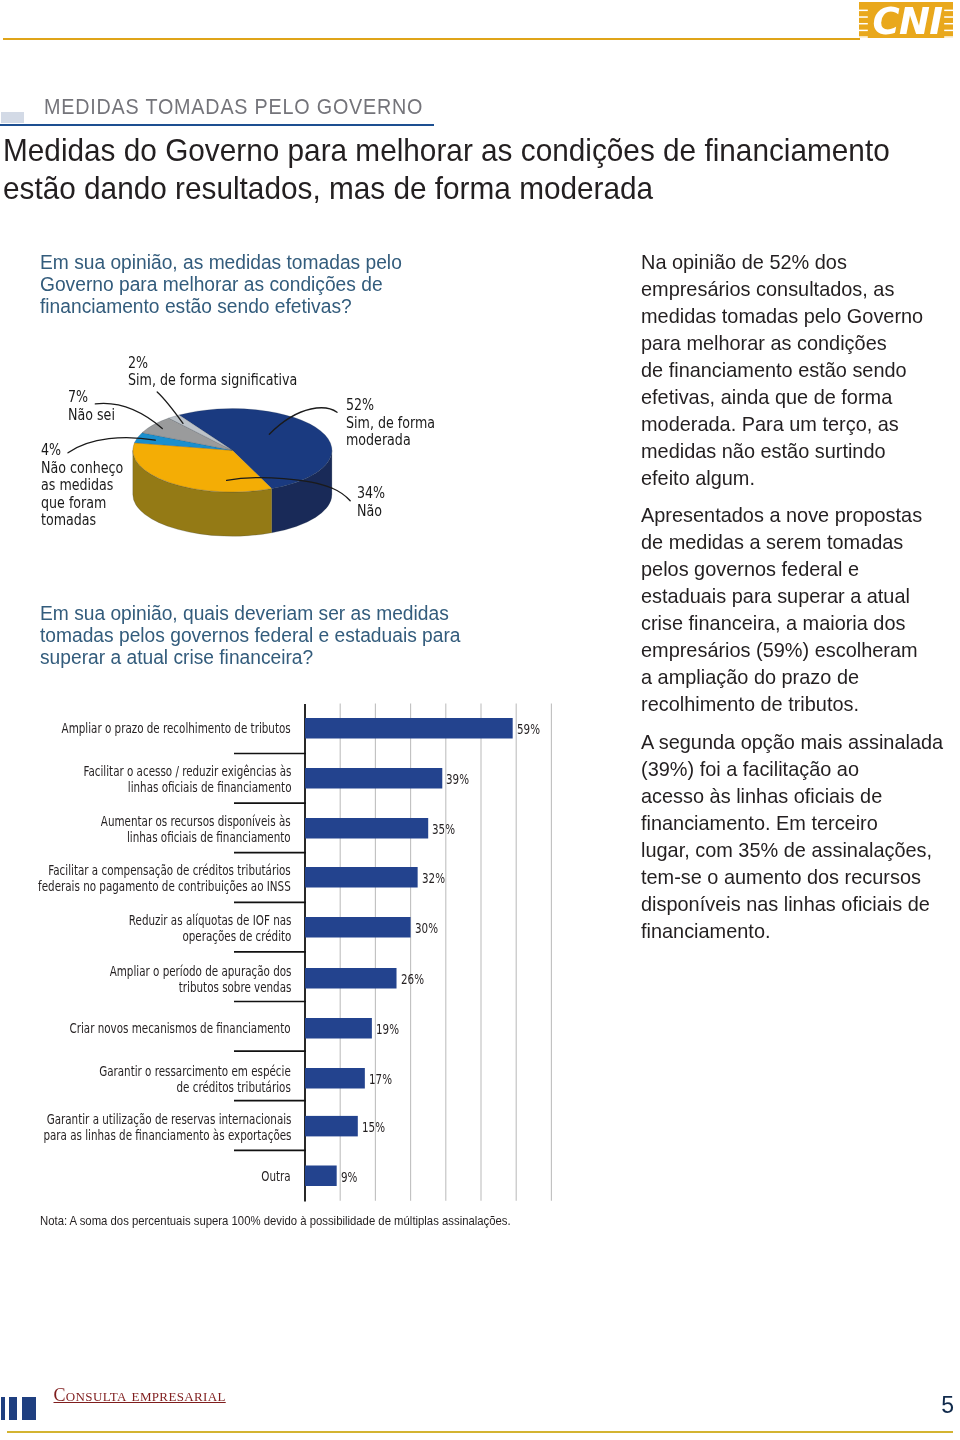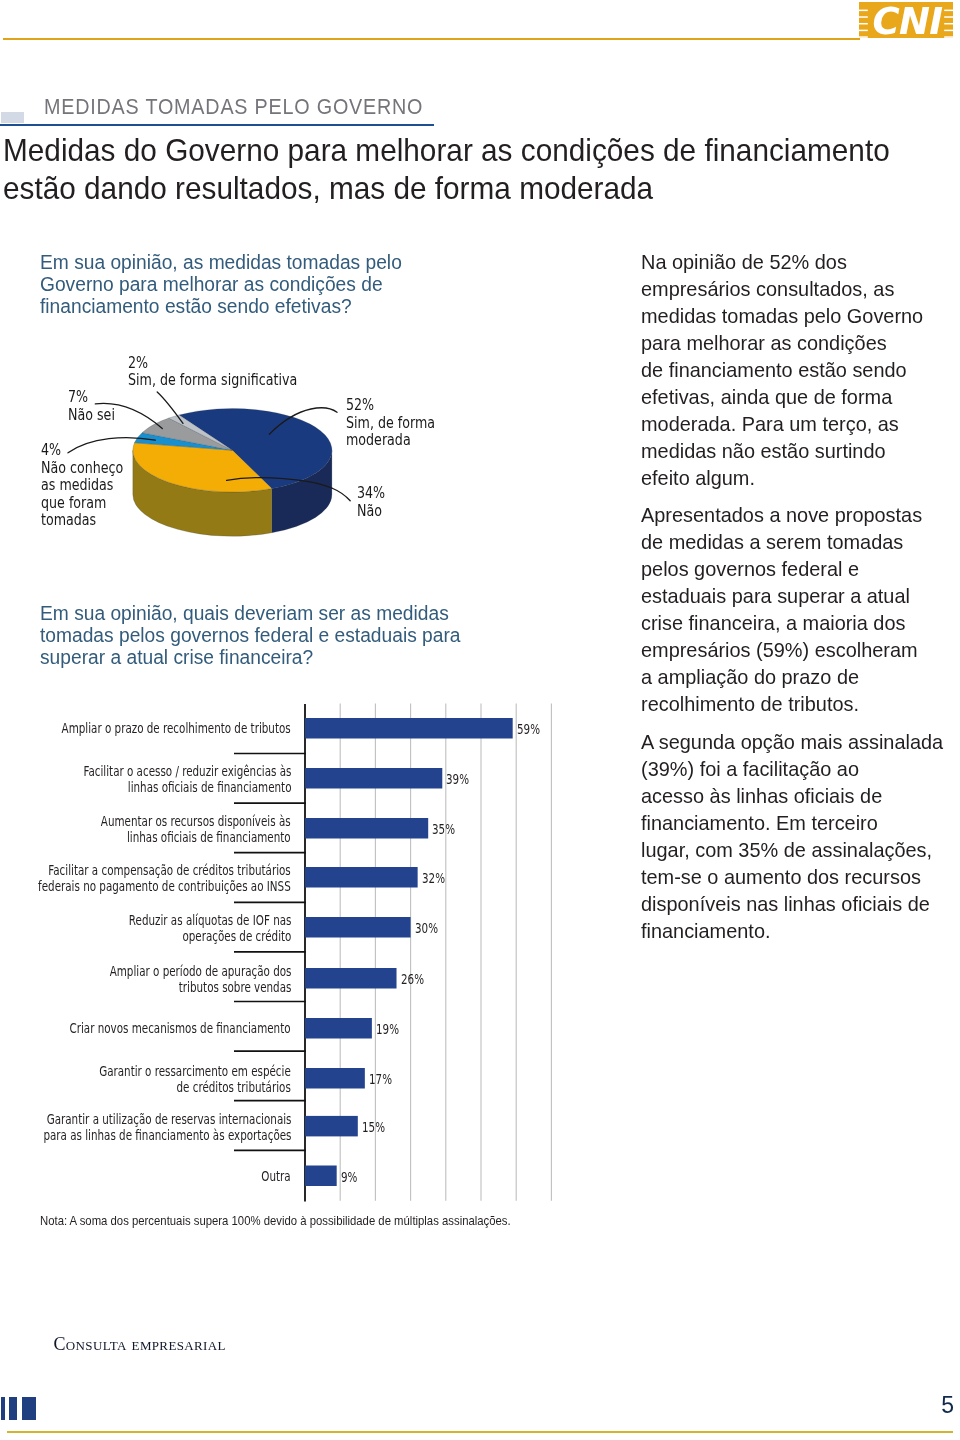--- a/index.html
+++ b/index.html
@@ -71,21 +71,21 @@
   .cat9{top:1168.5px;}
   .val9{left:340.7px;top:1169.8px;}
 
   
   .bottom-rule{position:absolute;left:7px;top:1431px;width:946px;height:1.6px;background:#D3B431;}
   .foot-bars{position:absolute;left:1px;top:1397px;height:23px;}
   .fb{position:absolute;top:0;height:23px;background:#1F3F80;}
   .fb1{left:0px;width:4.2px;}
   .fb2{left:8.4px;width:8px;}
   .fb3{left:20.9px;width:14px;}
-  .foot-title{position:absolute;left:53.5px;top:1334px;font-family:"Liberation Serif",serif;font-variant:small-caps;font-size:18px;color:#0f172a;letter-spacing:0.35px;}
+  .foot-title{position:absolute;left:53.5px;top:1385px;font-family:"Liberation Serif",serif;font-variant:small-caps;font-size:18px;color:#7f1d1d;letter-spacing:0.35px;text-decoration:underline;}
   .foot-sub{position:absolute;left:53.5px;top:1477px;font-size:14px;color:#3B3B3D;letter-spacing:0.05px;}
   .page-num{position:absolute;left:903px;top:1392px;width:51px;text-align:right;font-size:23px;font-weight:400;color:#102A4C;}
 </style>
 </head>
 <body>
 
 <div class="page">
 
   <div class="top-rule"></div>
 

